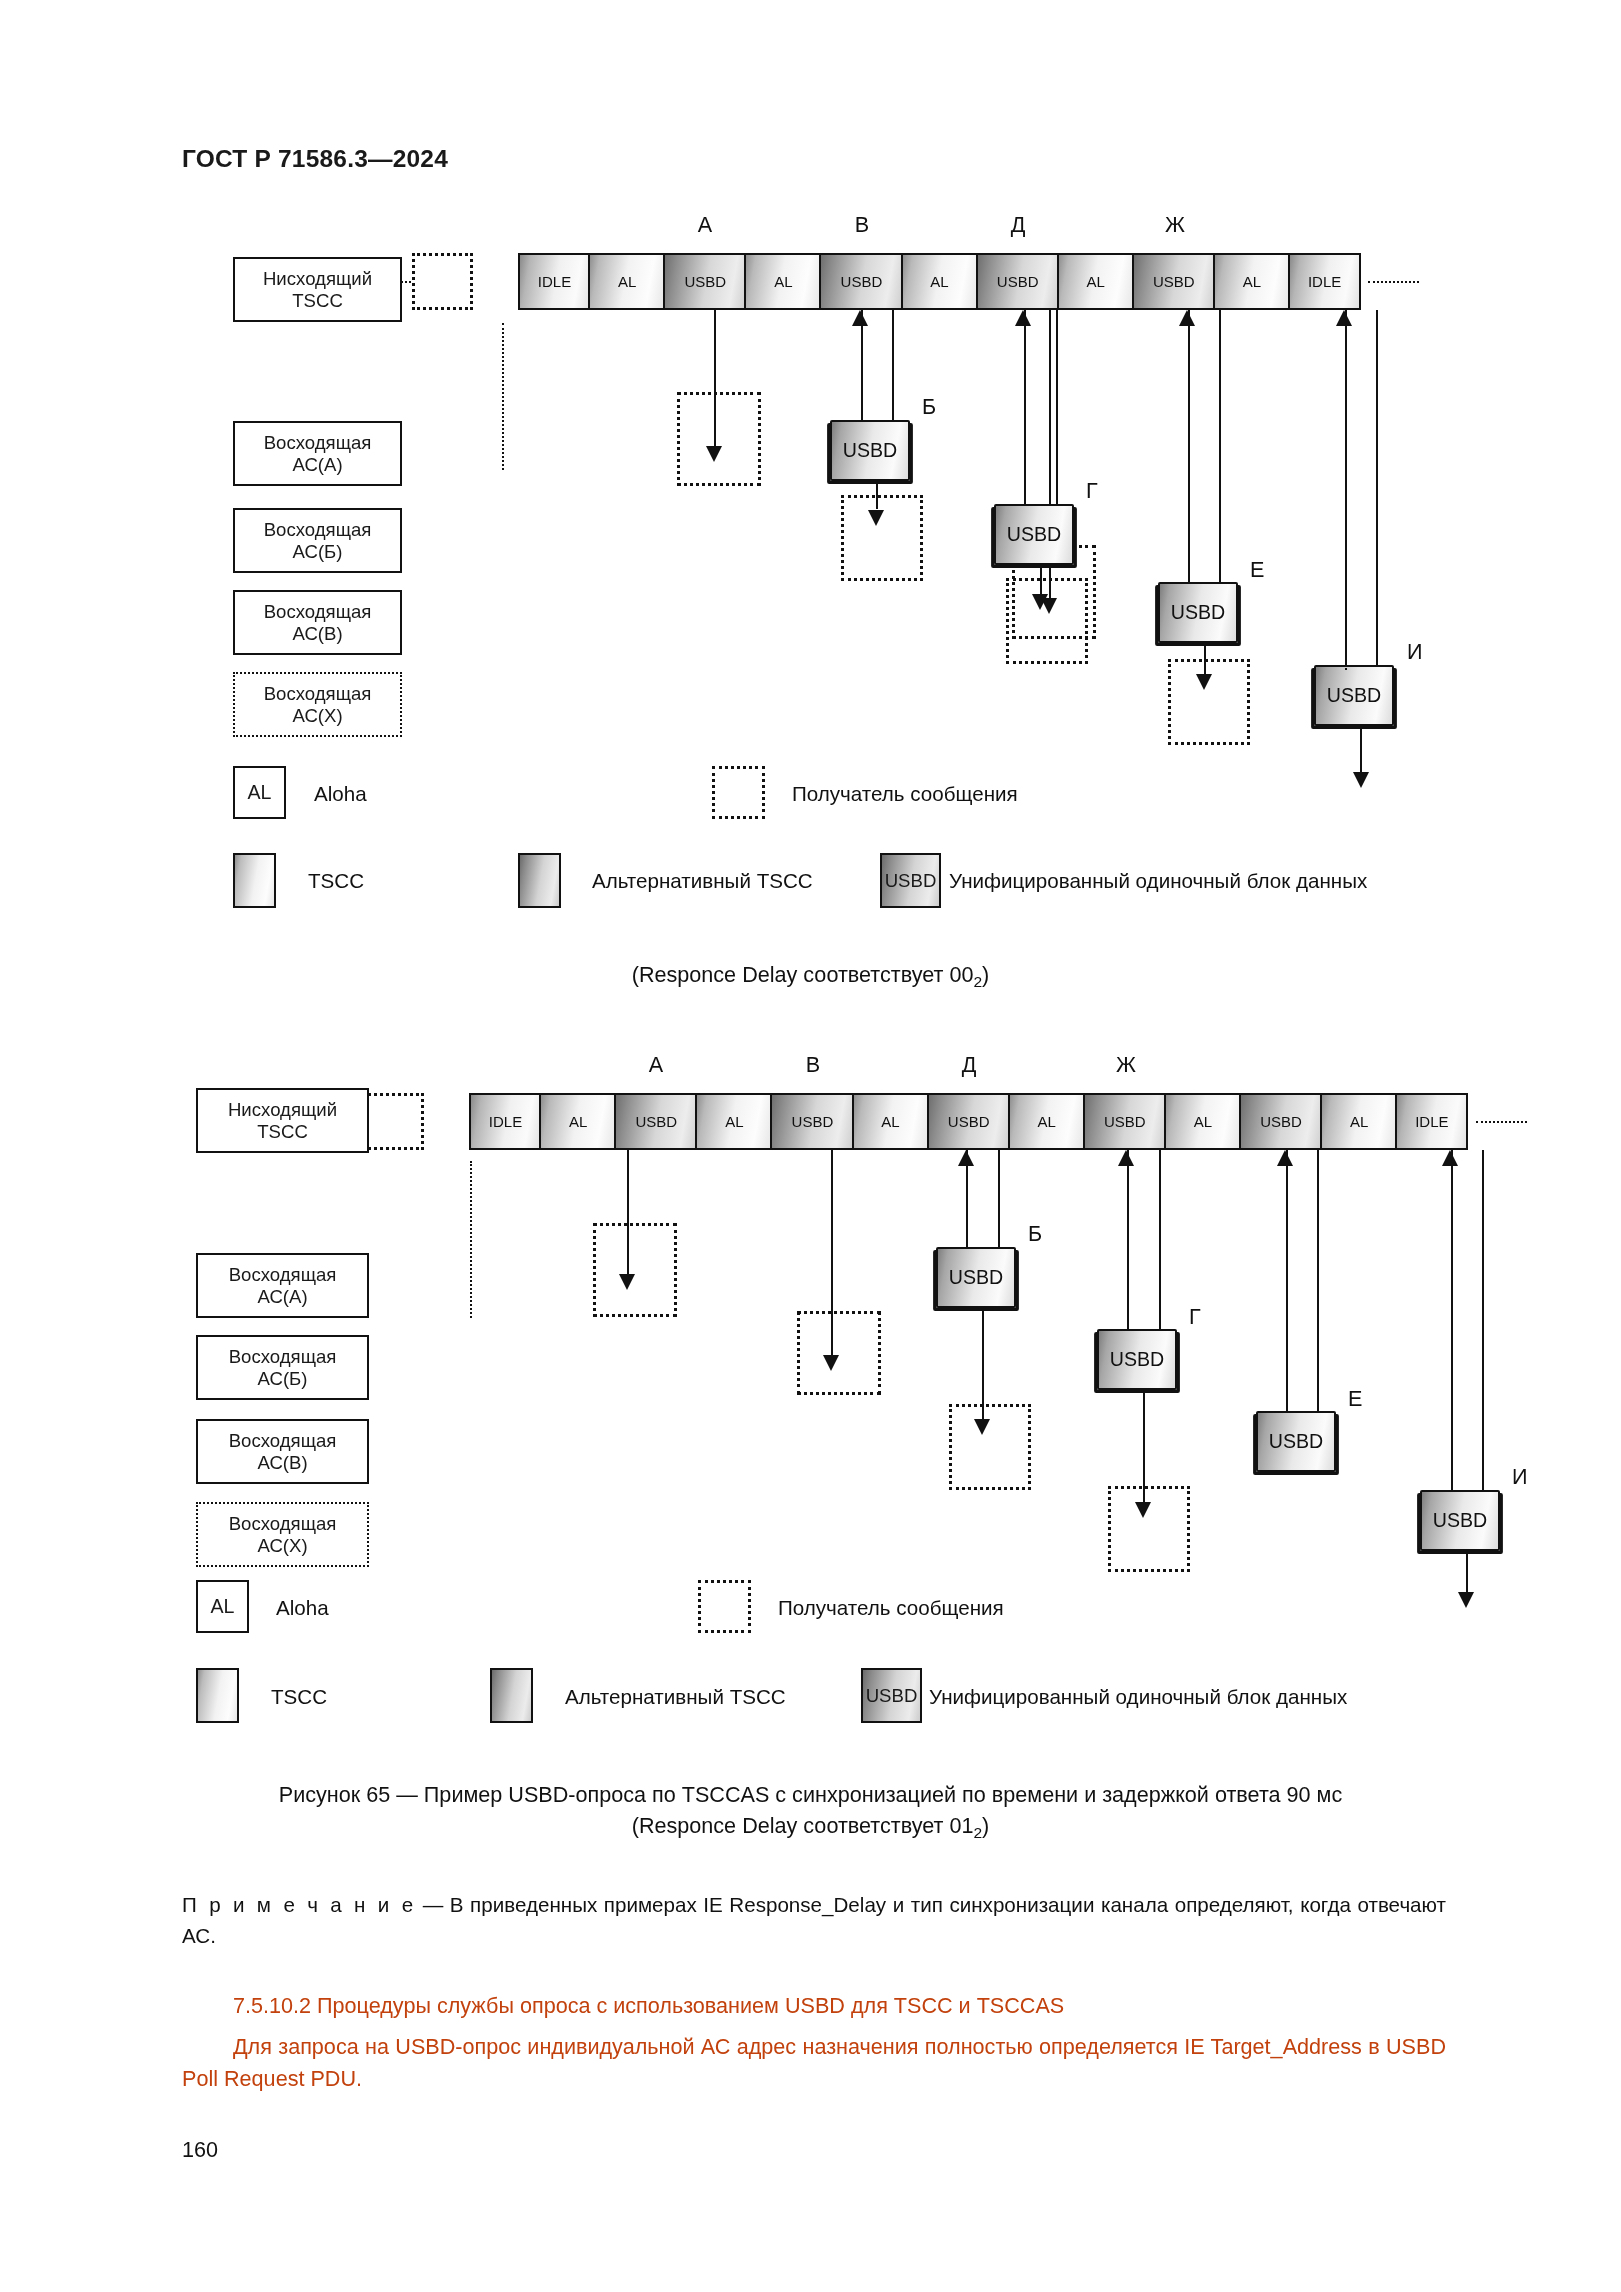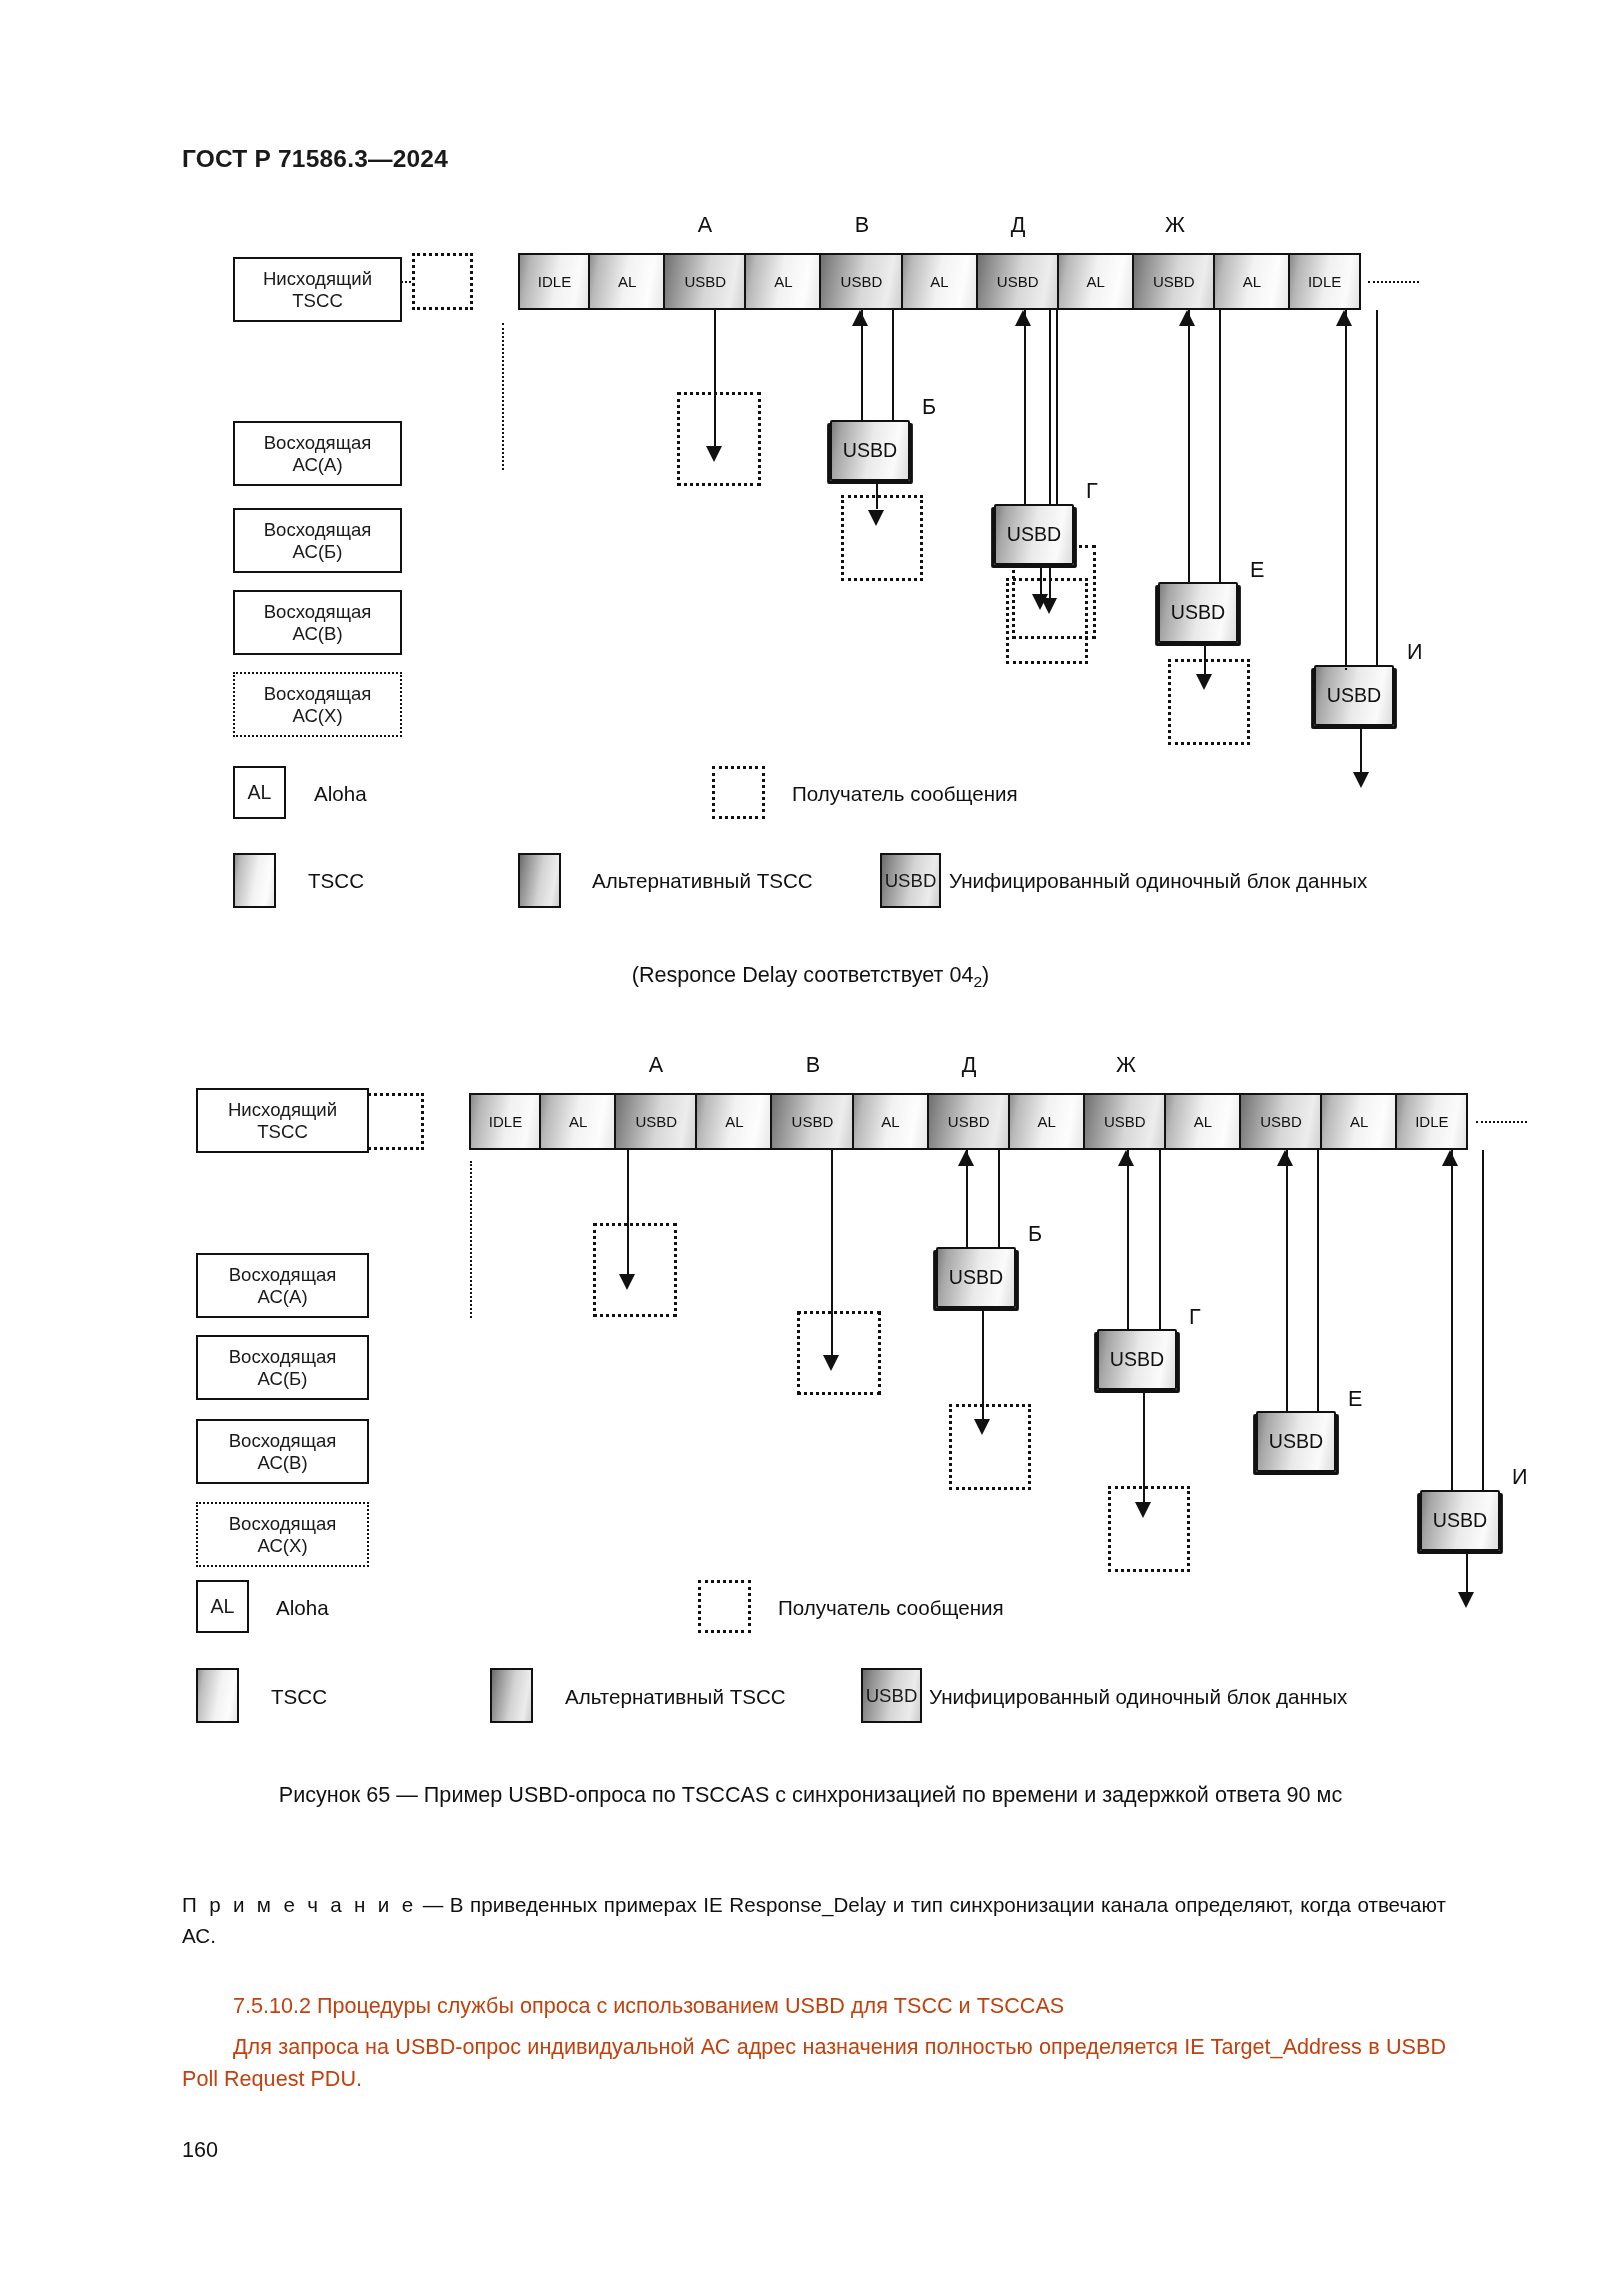--- a/index.html
+++ b/index.html
@@ -304,25 +304,26 @@
     <div class="legend-text" style="left: 271px; top: 1685px;">TSCC</div>
     <div class="legend-swatch alt" style="left: 490px; top: 1668px; width: 43px; height: 55px;"></div>
     <div class="legend-text" style="left: 565px; top: 1685px;">Альтернативный TSCC</div>
     <div class="legend-swatch alt" style="left: 861px; top: 1668px; width: 61px; height: 55px; font-size: 18.6px;">USBD</div>
     <div class="legend-text" style="left: 929px; top: 1685px;">Унифицированный одиночный блок данных</div>
     <div class="vline" style="left: 1466px; top: 1551px; height: 41px;"></div>
     <div class="arrow-down" style="left: 1458px; top: 1592px;"></div>
   </div>
 
 <div class="caption" style="top:959px;">
-  <span class="l2"><span>(Responce Delay соответствует 04</span><sub>2</sub><span>)</span></span>
+  <span class="l2"><span>(Responce Delay соответствует 00</span><sub>2</sub><span>)</span></span>
 </div>
 
 <div class="caption" style="top:1779px;">
   <span>Рисунок 65 — Пример USBD-опроса по TSCCAS с синхронизацией по времени и задержкой ответа 90 мс</span>
+  <span class="l2"><span>(Responce Delay соответствует 01</span><sub>2</sub><span>)</span></span>
 </div>
 
 <div class="note" style="top:1890px;">
   <span class="lead">П р и м е ч а н и е</span><span>  — В приведенных примерах IE Response_Delay и тип синхронизации канала определяют, когда отвечают АС.</span>
 </div>
 
 <div class="para indent" style="top:1990px;">7.5.10.2 Процедуры службы опроса с использованием USBD для TSCC и TSCCAS</div>
 <div class="para indent" style="top:2031px;">Для запроса на USBD-опрос индивидуальной АС адрес назначения полностью определяется IE Target_Address в USBD Poll Request PDU.</div>
 
 <div class="page-num" style="top:2137px;">160</div>

